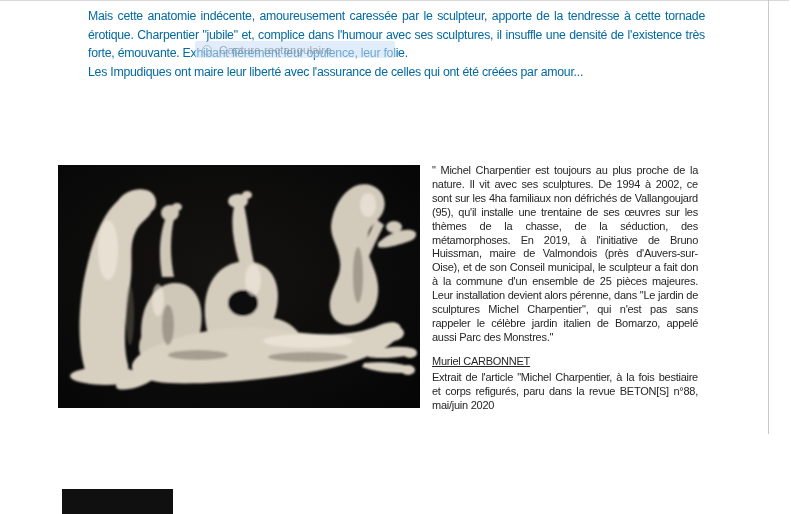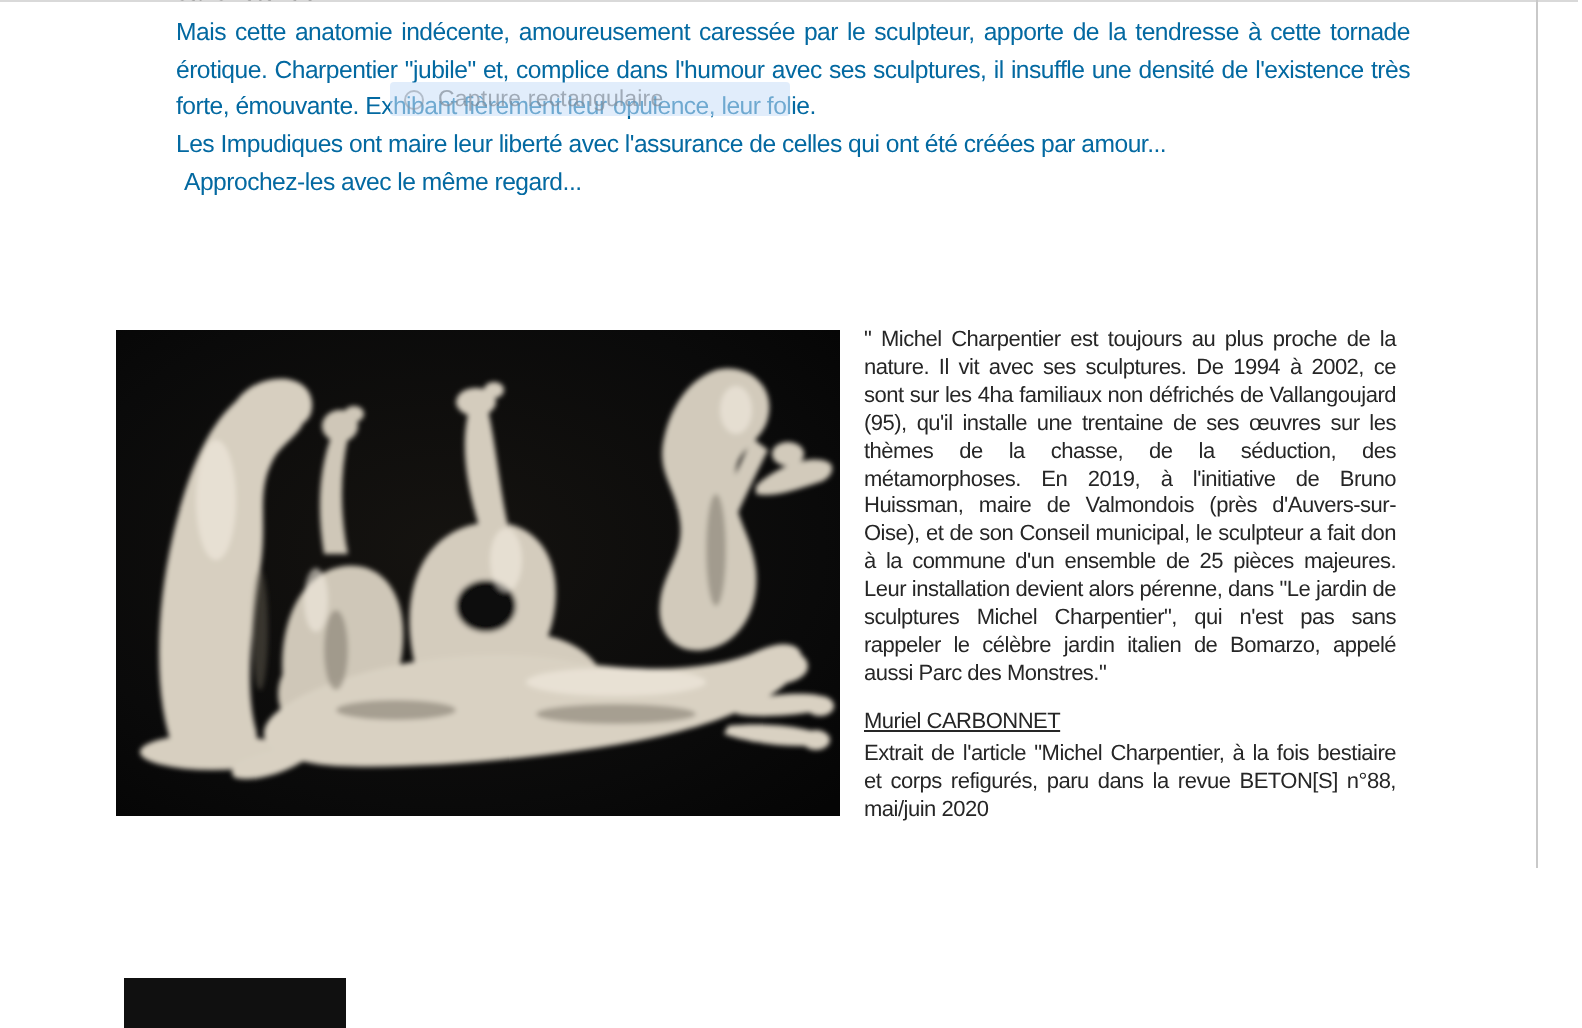--- a/index.html
+++ b/index.html
@@ -74,21 +74,20 @@
 <body>
 
 <div class="top-hairline"></div>
 <div class="page-edge-line"></div>
 
 <div class="clipped-top">sans retenue.</div>
 
 <div class="body-text">
   <p class="p1">Mais cette anatomie indécente, amoureusement caressée par le sculpteur, apporte de la tendresse à cette tornade érotique. Charpentier "jubile" et, complice dans l'humour avec ses sculptures, il insuffle une densité de l'existence très forte, émouvante. Exhibant fièrement leur opulence, leur folie.</p>
   <p class="p2">Les Impudiques ont maire leur liberté avec l'assurance de celles qui ont été créées par amour...</p>
-  <p class="p3">Approchez-les avec le même regard...</p>
 </div>
 
 <div class="snip-overlay">
   <span class="snip-circle"></span>
   <span class="snip-label">Capture rectangulaire</span>
 </div>
 
 <div class="photo">
   <svg viewBox="0 0 362 243" xmlns="http://www.w3.org/2000/svg">
     <defs>

